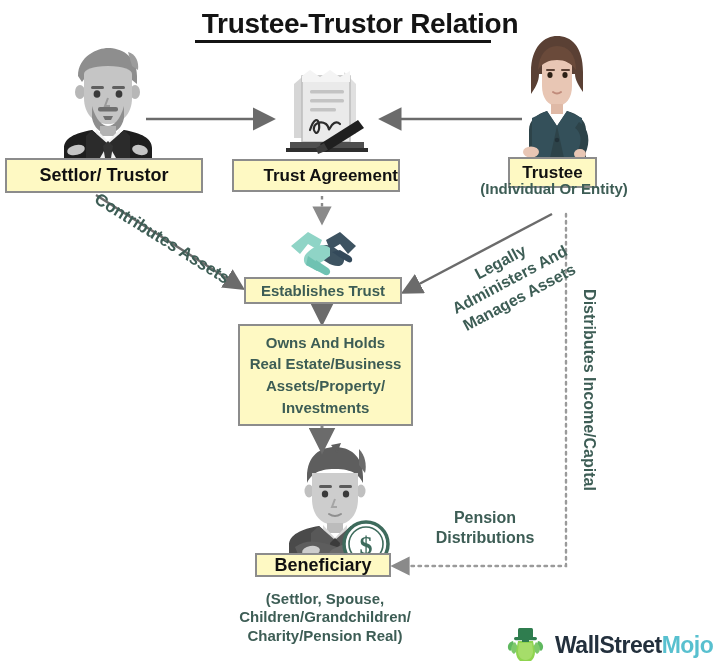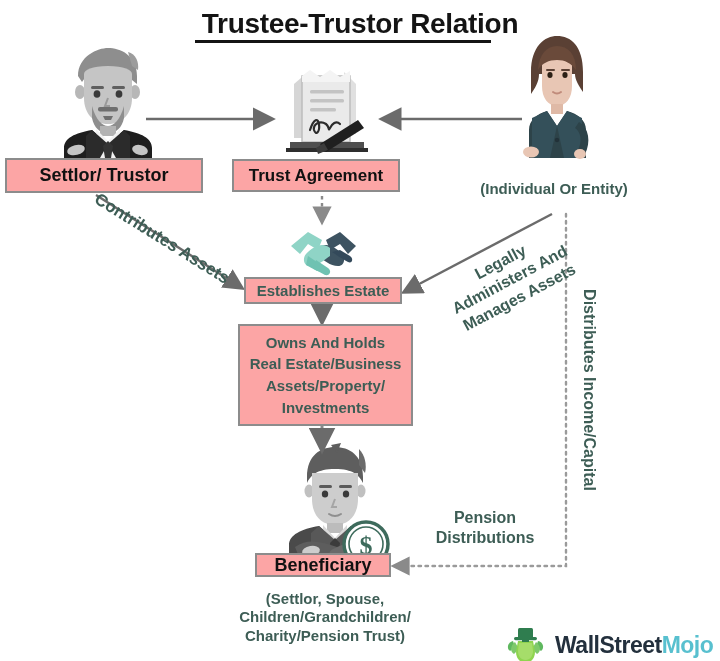--- a/index.html
+++ b/index.html
@@ -22,21 +22,21 @@
   }
   .title-underline {
     position:absolute; left:195px; top:40px; width:296px; height:3px;
     background:#141414;
   }
 
   
   .box {
     position:absolute;
     border:2px solid #8c8c8c;
-    background:#fca5a5;
+    background:#fef9c3;
     display:flex; align-items:center; justify-content:center;
     font-weight:bold;
     color:#111111;
     text-align:center;
     line-height:1.15;
   }
   .box.teal { color:#3d5d55; }
 
   .caption {
     position:absolute;
@@ -242,45 +242,48 @@
 
     <line x1="322" y1="426" x2="322" y2="450" stroke="#8a8a8a" stroke-width="3" marker-end="url(#ah)"></line>
 
     <polyline points="566,214 566,566 394,566" fill="none" stroke="#9a9a9a" stroke-width="2.4" stroke-dasharray="2.5 4.5" stroke-linecap="round" marker-end="url(#ahd)"></polyline>
   </svg>
 
   <div class="box" style="left:5px; top:158px; width:198px; height:35px; font-size:18px;">
     <span>Settlor/ Trustor</span>
   </div>
 
-  <div class="box" style="left:232px; top:159px; width:168px; height:33px; font-size:17px;">
+  <div class="box" style="left:232px; top:159px; width:168px; height:33px; font-size:17px;justify-content:flex-end;">
     <span>Trust Agreement</span>
   </div>
 
+  <div class="box" style="left:508px; top:157px; width:89px; height:31px; font-size:17px;">
+    <span>Trustee</span>
+  </div>
 
   <div class="caption" style="left:460px; top:180px; width:188px; font-size:15px;">(Individual Or Entity)</div>
 
   <div class="box teal" style="left:244px; top:277px; width:158px; height:27px; font-size:15px;">
-    <span>Establishes Estate</span>
+    <span>Establishes Trust</span>
   </div>
 
   <div class="box teal" style="left:238px; top:324px; width:175px; height:102px; font-size:15px; white-space:pre-line; padding:2px;">
     <span style="white-space:pre-line; line-height:1.45;">Owns And Holds
 Real Estate/Business
 Assets/Property/
 Investments</span>
   </div>
 
   <div class="box" style="left:255px; top:553px; width:136px; height:24px; font-size:18px;">
     <span>Beneficiary</span>
   </div>
 
   <div class="caption" style="left:200px; top:590px; width:250px; font-size:15px; white-space:pre-line;">(Settlor, Spouse,
 Children/Grandchildren/
-Charity/Pension Trust)</div>
+Charity/Pension Real)</div>
 
   <div class="rot-label" style="left:62px; top:228px; width:200px; font-size:17px;
               transform:rotate(32deg); transform-origin:center center;">Contributes Assets</div>
 
   <div class="rot-label" style="left:420px; top:250px; width:180px; font-size:16px;
               transform:rotate(-28deg); transform-origin:center center;">Legally
 Administers And
 Manages Assets</div>
 
   <div class="rot-label" style="left:474px; top:380px; width:230px; font-size:16px;

